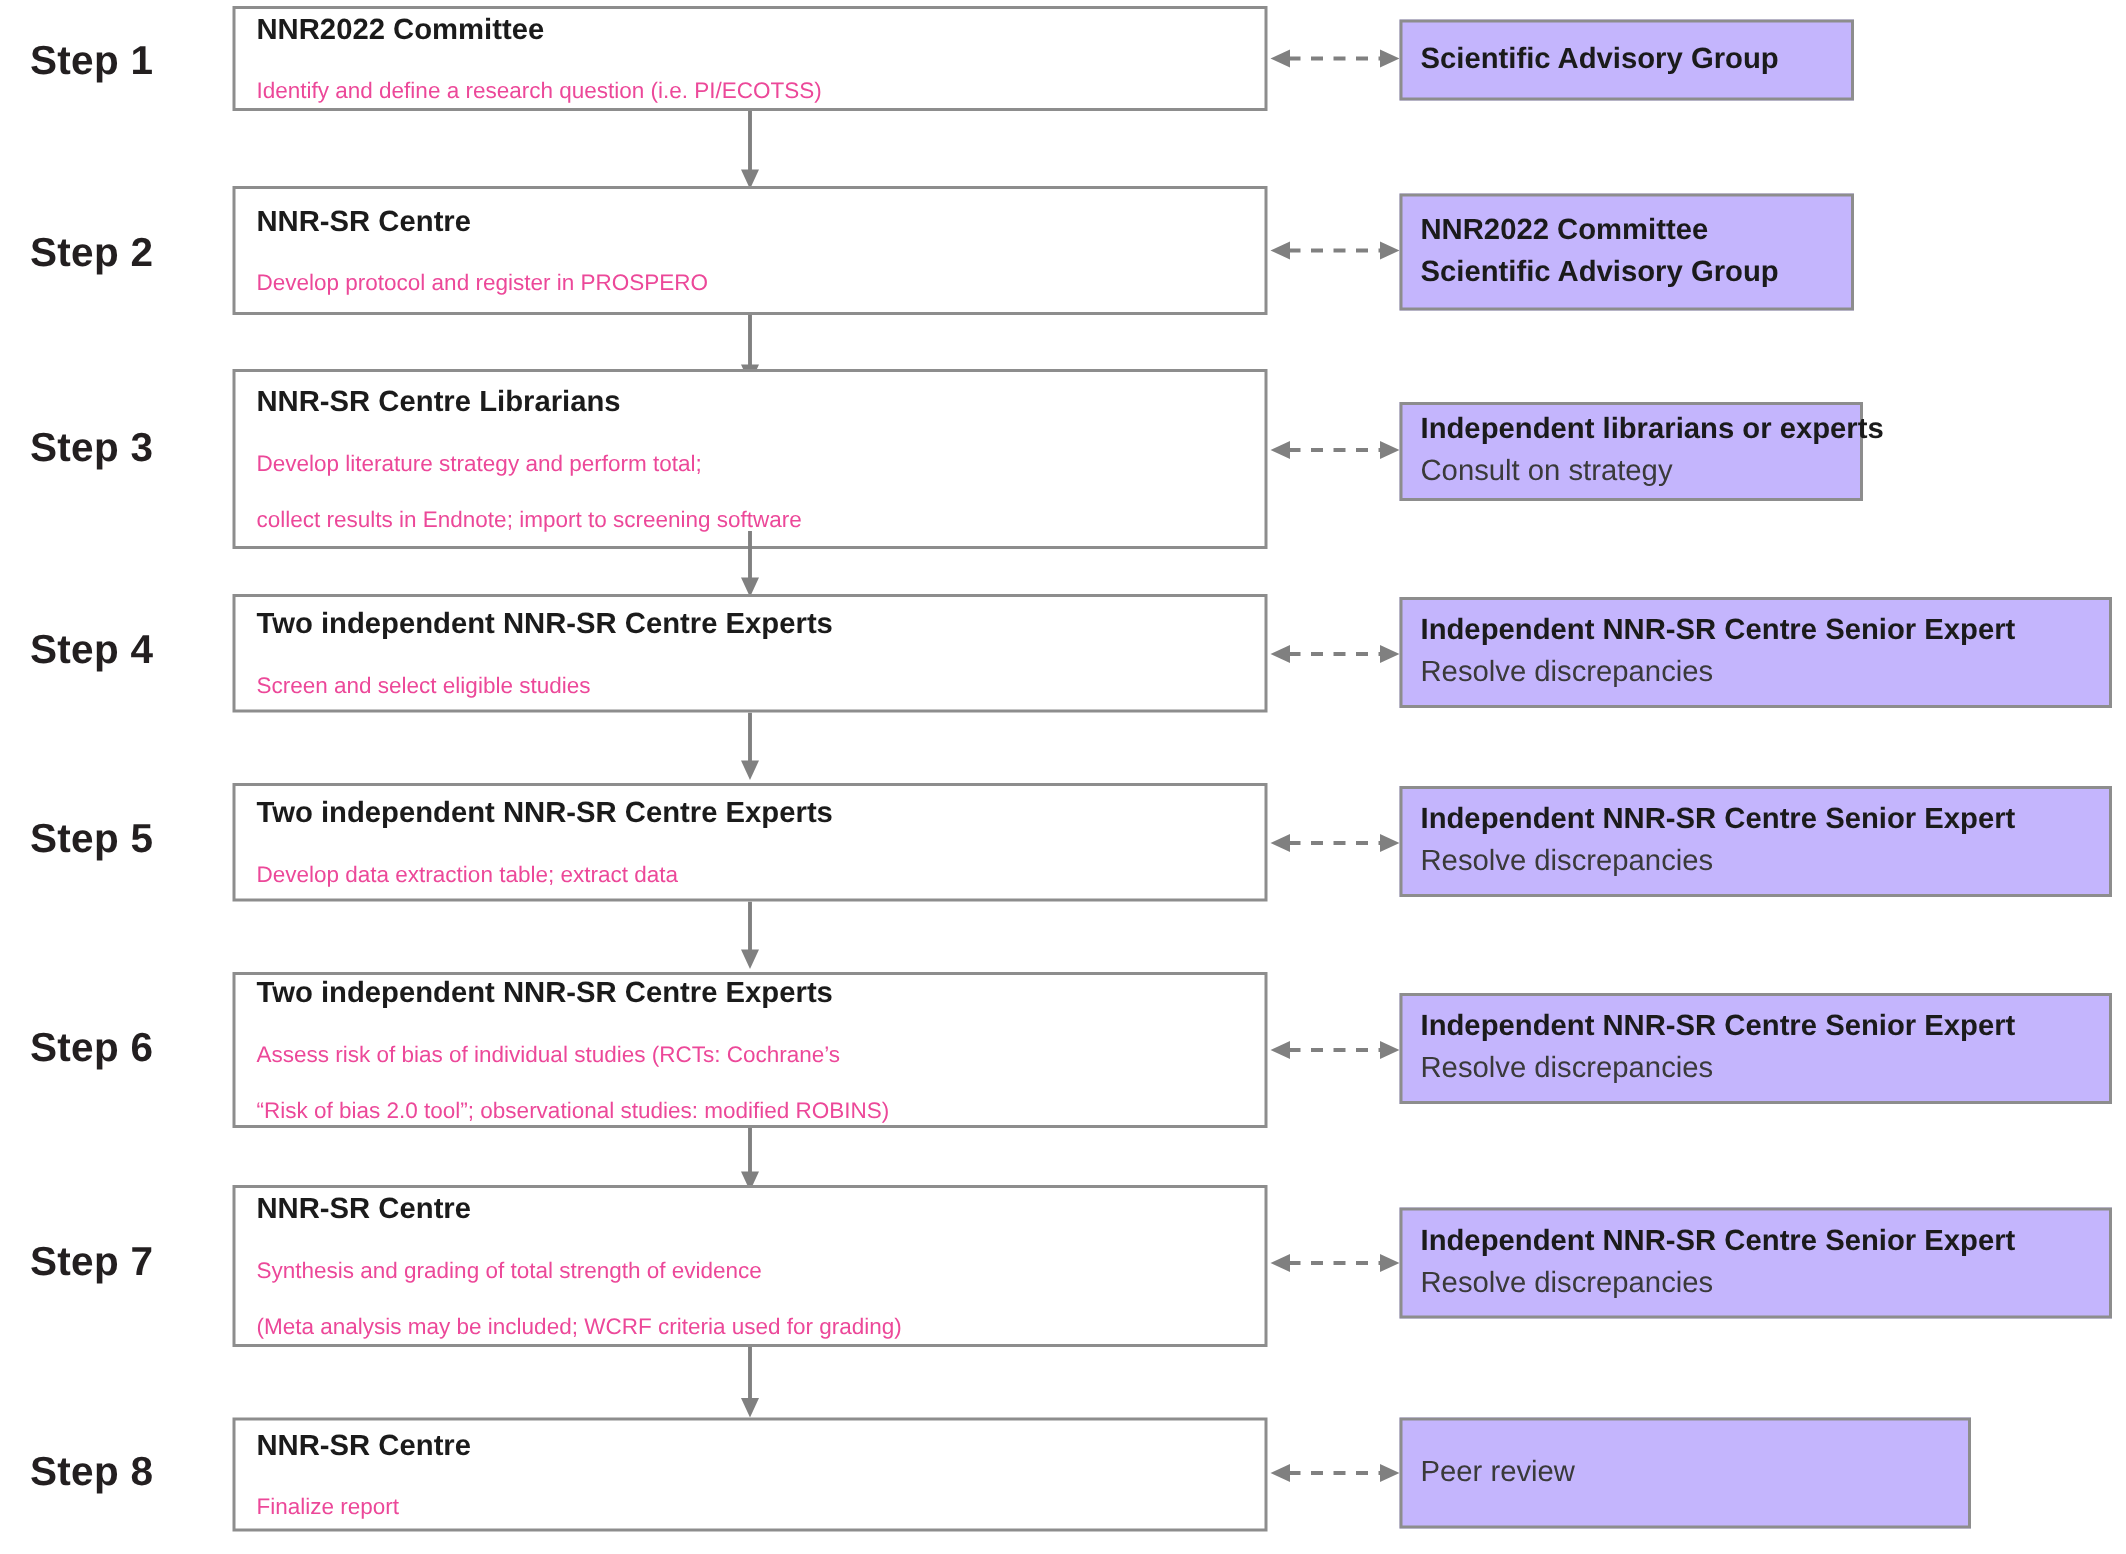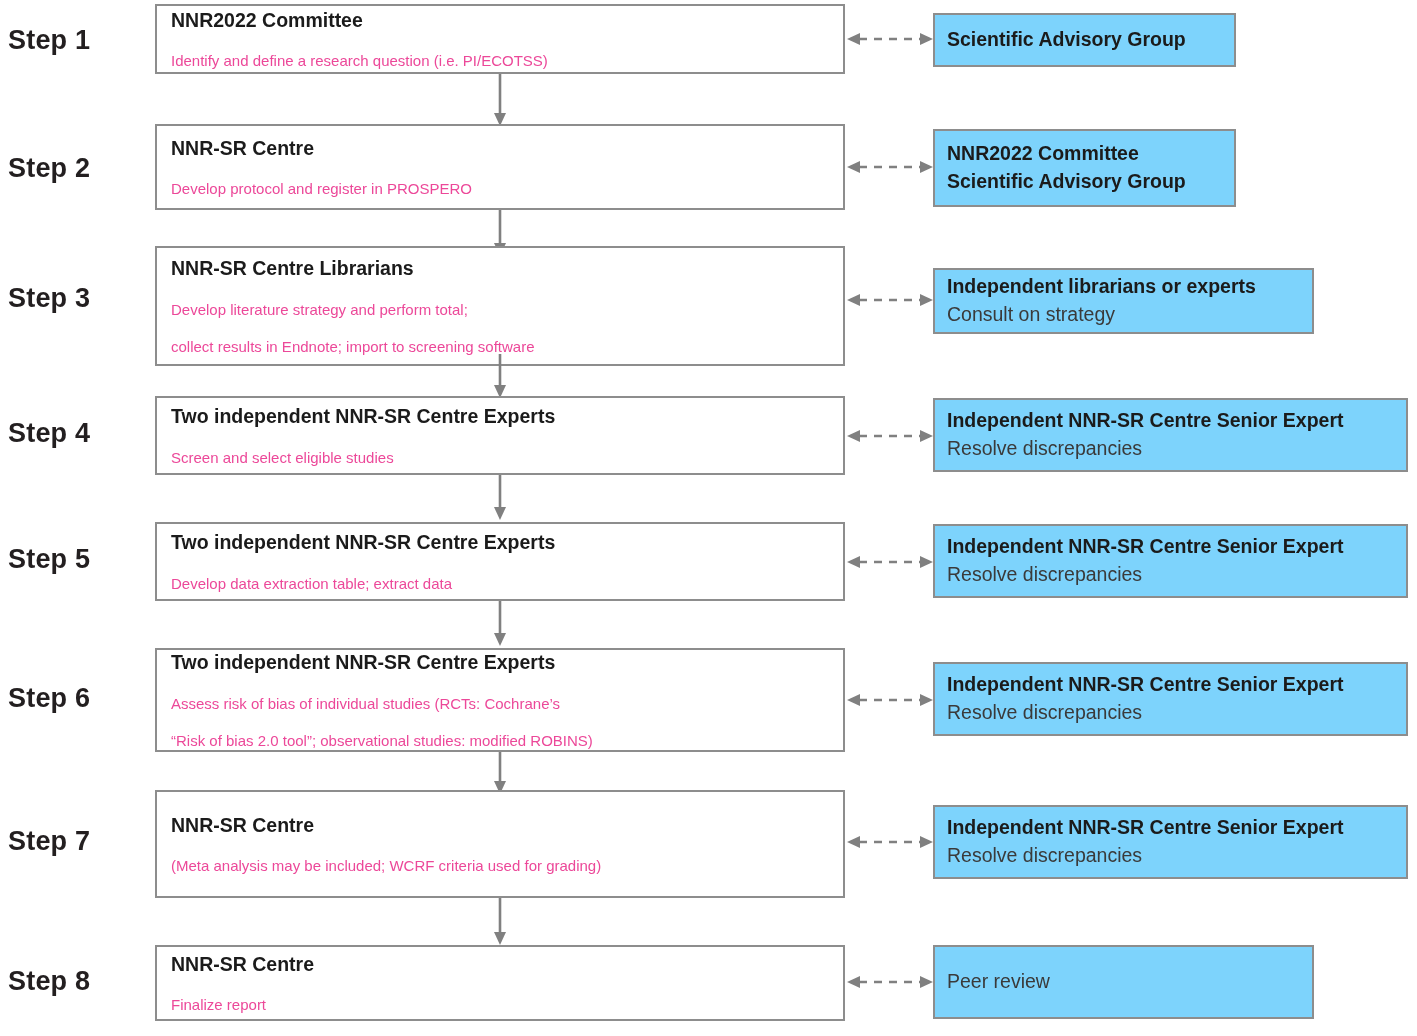--- a/index.html
+++ b/index.html
@@ -17,21 +17,21 @@
 
   #flow {
     position: relative;
     width: 1417px;
     height: 1036px;
   }
 
   
   .step-label {
     position: absolute;
-    left: 8px;
+    left: 20px;
     width: 140px;
     font-size: 27px;
     font-weight: bold;
     color: #231f20;
     letter-spacing: .2px;
     line-height: 1;
     text-align: left;
   }
 
   
@@ -59,21 +59,21 @@
     color: #ec4899;
     line-height: 1.42;
     white-space: nowrap;
     margin-top: 16px;
   }
 
   
   .side-box {
     position: absolute;
     left: 933px;
-    background: #7dd3fc;
+    background: #c4b5fd;
     border: 2px solid #8d8d8d;
     padding: 6px 12px 6px 12px;
     display: flex;
     flex-direction: column;
     justify-content: center;
   }
   .side-box .ttl {
     font-size: 19.5px;
     font-weight: bold;
     color: #1b1b1b;
@@ -165,21 +165,21 @@
   </div>
 
   <div class="h-arrow" style="top:291px;">
     <svg width="90" height="18" viewBox="0 0 90 18">
       <line x1="14" y1="9" x2="76" y2="9" stroke="#808080" stroke-width="2.6" stroke-dasharray="8 7"></line>
       <path d="M2,9 L15,3 L15,15 Z" fill="#808080"></path>
       <path d="M88,9 L75,3 L75,15 Z" fill="#808080"></path>
     </svg>
   </div>
 
-  <div class="side-box" style="top:268px; height:66px; width:381px;">
+  <div class="side-box" style="top:268px; height:66px; width:309px;">
     <div class="ttl">Independent librarians or experts</div>
     <div class="ln">Consult on strategy</div>
   </div>
 
   <svg class="v-arrow" width="20" height="48" viewBox="0 0 20 48" style="left:490px; top:354px;">
     <line x1="10" y1="0" x2="10" y2="34" stroke="#808080" stroke-width="2.6"></line>
     <path d="M10,44 L4,31 L16,31 Z" fill="#808080"></path>
   </svg>
 
   <div class="step-label" style="top:420px;">Step 4</div>
@@ -255,20 +255,21 @@
 
   <svg class="v-arrow" width="20" height="46" viewBox="0 0 20 46" style="left:490px; top:752px;">
     <line x1="10" y1="0" x2="10" y2="32" stroke="#808080" stroke-width="2.6"></line>
     <path d="M10,42 L4,29 L16,29 Z" fill="#808080"></path>
   </svg>
 
   <div class="step-label" style="top:828px;">Step 7</div>
 
   <div class="main-box" style="top:790px; height:108px;">
     <div class="ttl">NNR-SR Centre</div>
+    <div class="ln">Synthesis and grading of total strength of evidence</div>
     <div class="ln">(Meta analysis may be included; WCRF criteria used for grading)</div>
   </div>
 
   <div class="h-arrow" style="top:833px;">
     <svg width="90" height="18" viewBox="0 0 90 18">
       <line x1="14" y1="9" x2="76" y2="9" stroke="#808080" stroke-width="2.6" stroke-dasharray="8 7"></line>
       <path d="M2,9 L15,3 L15,15 Z" fill="#808080"></path>
       <path d="M88,9 L75,3 L75,15 Z" fill="#808080"></path>
     </svg>
   </div>

